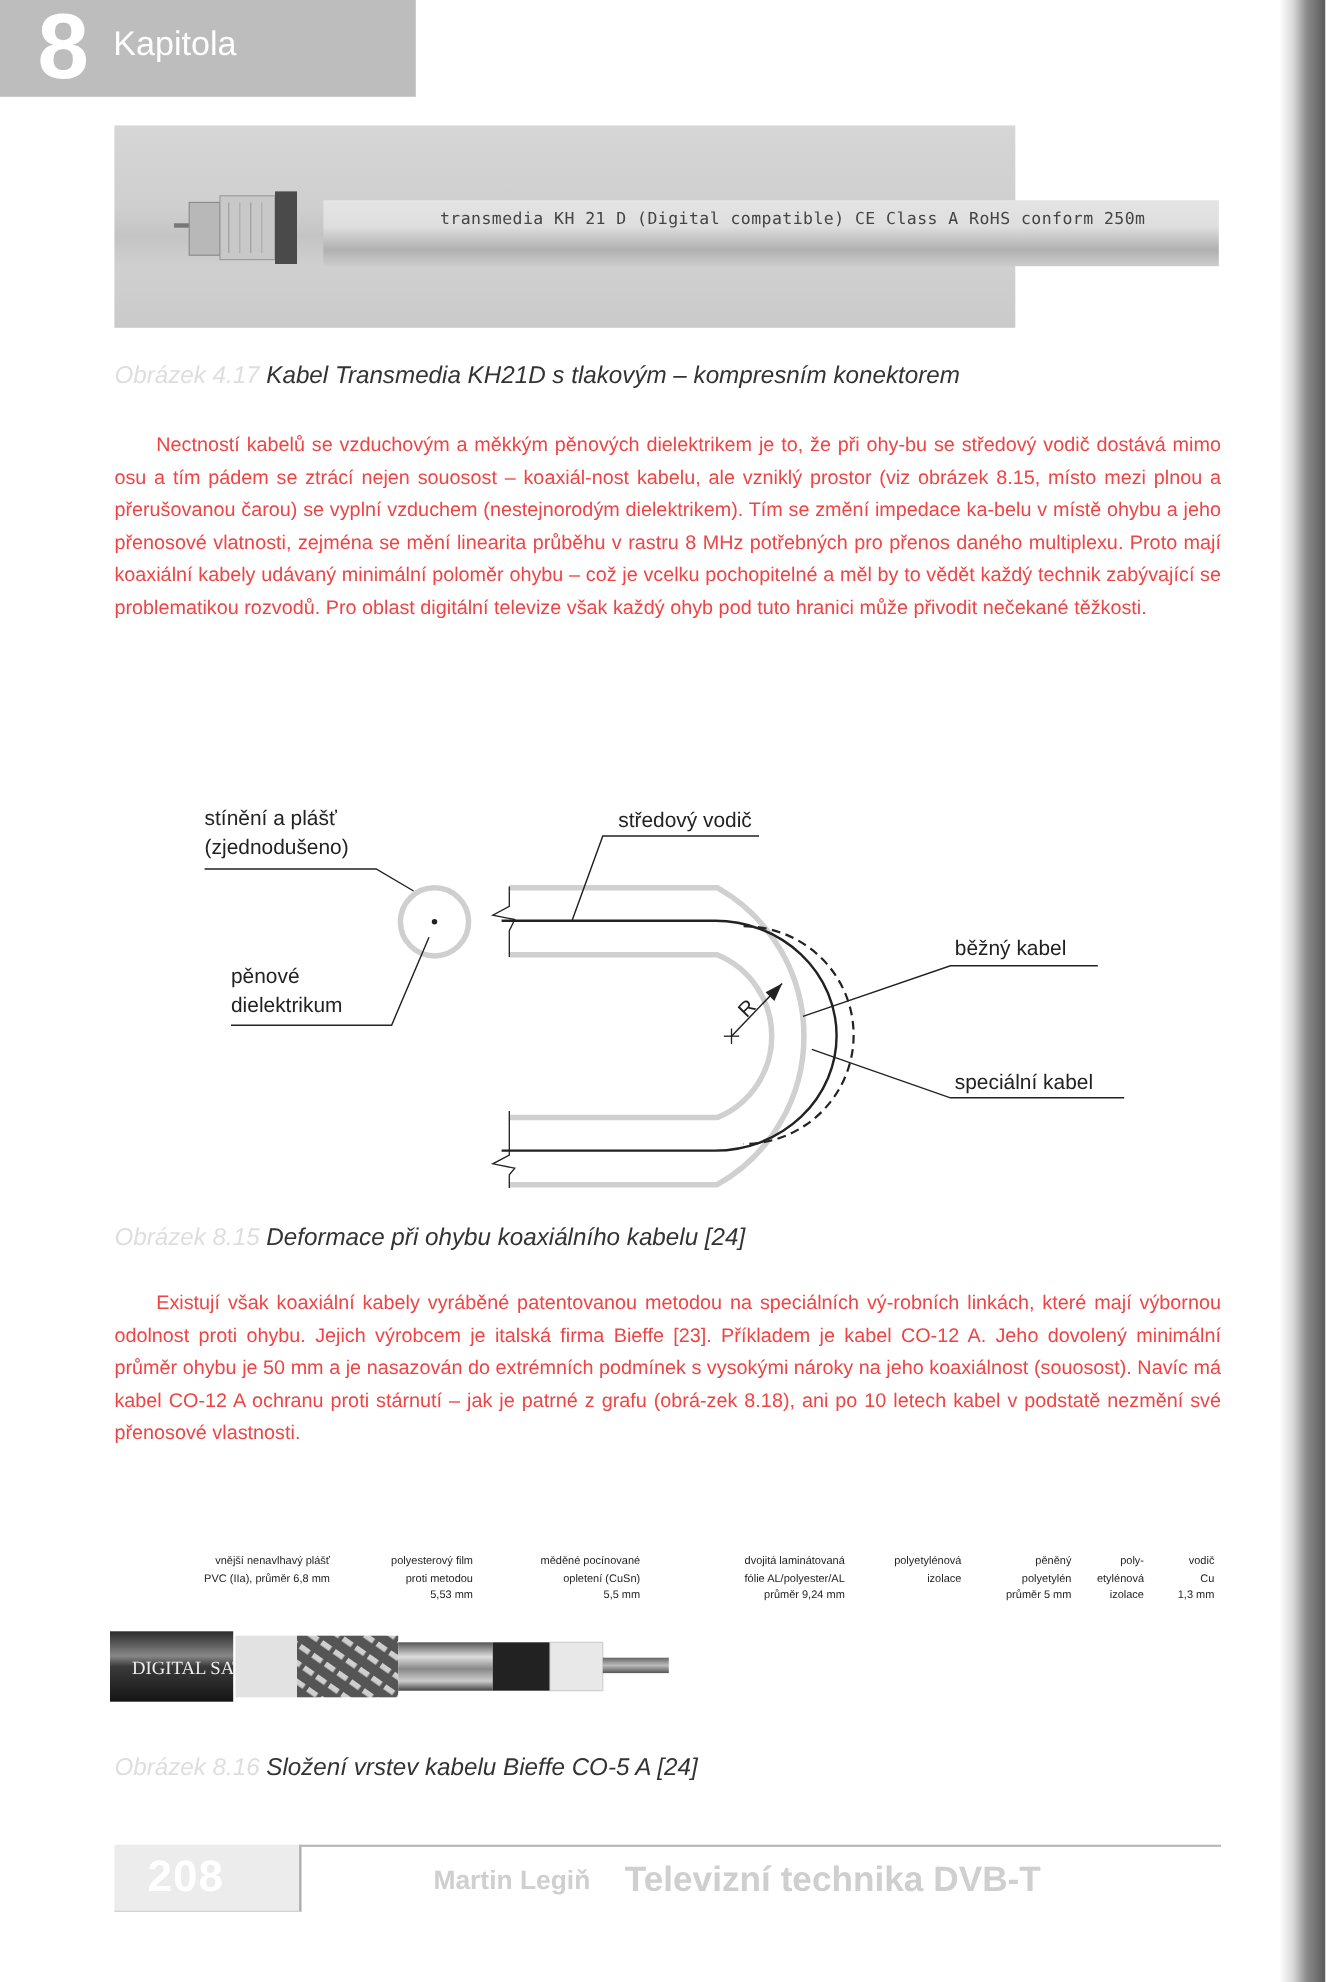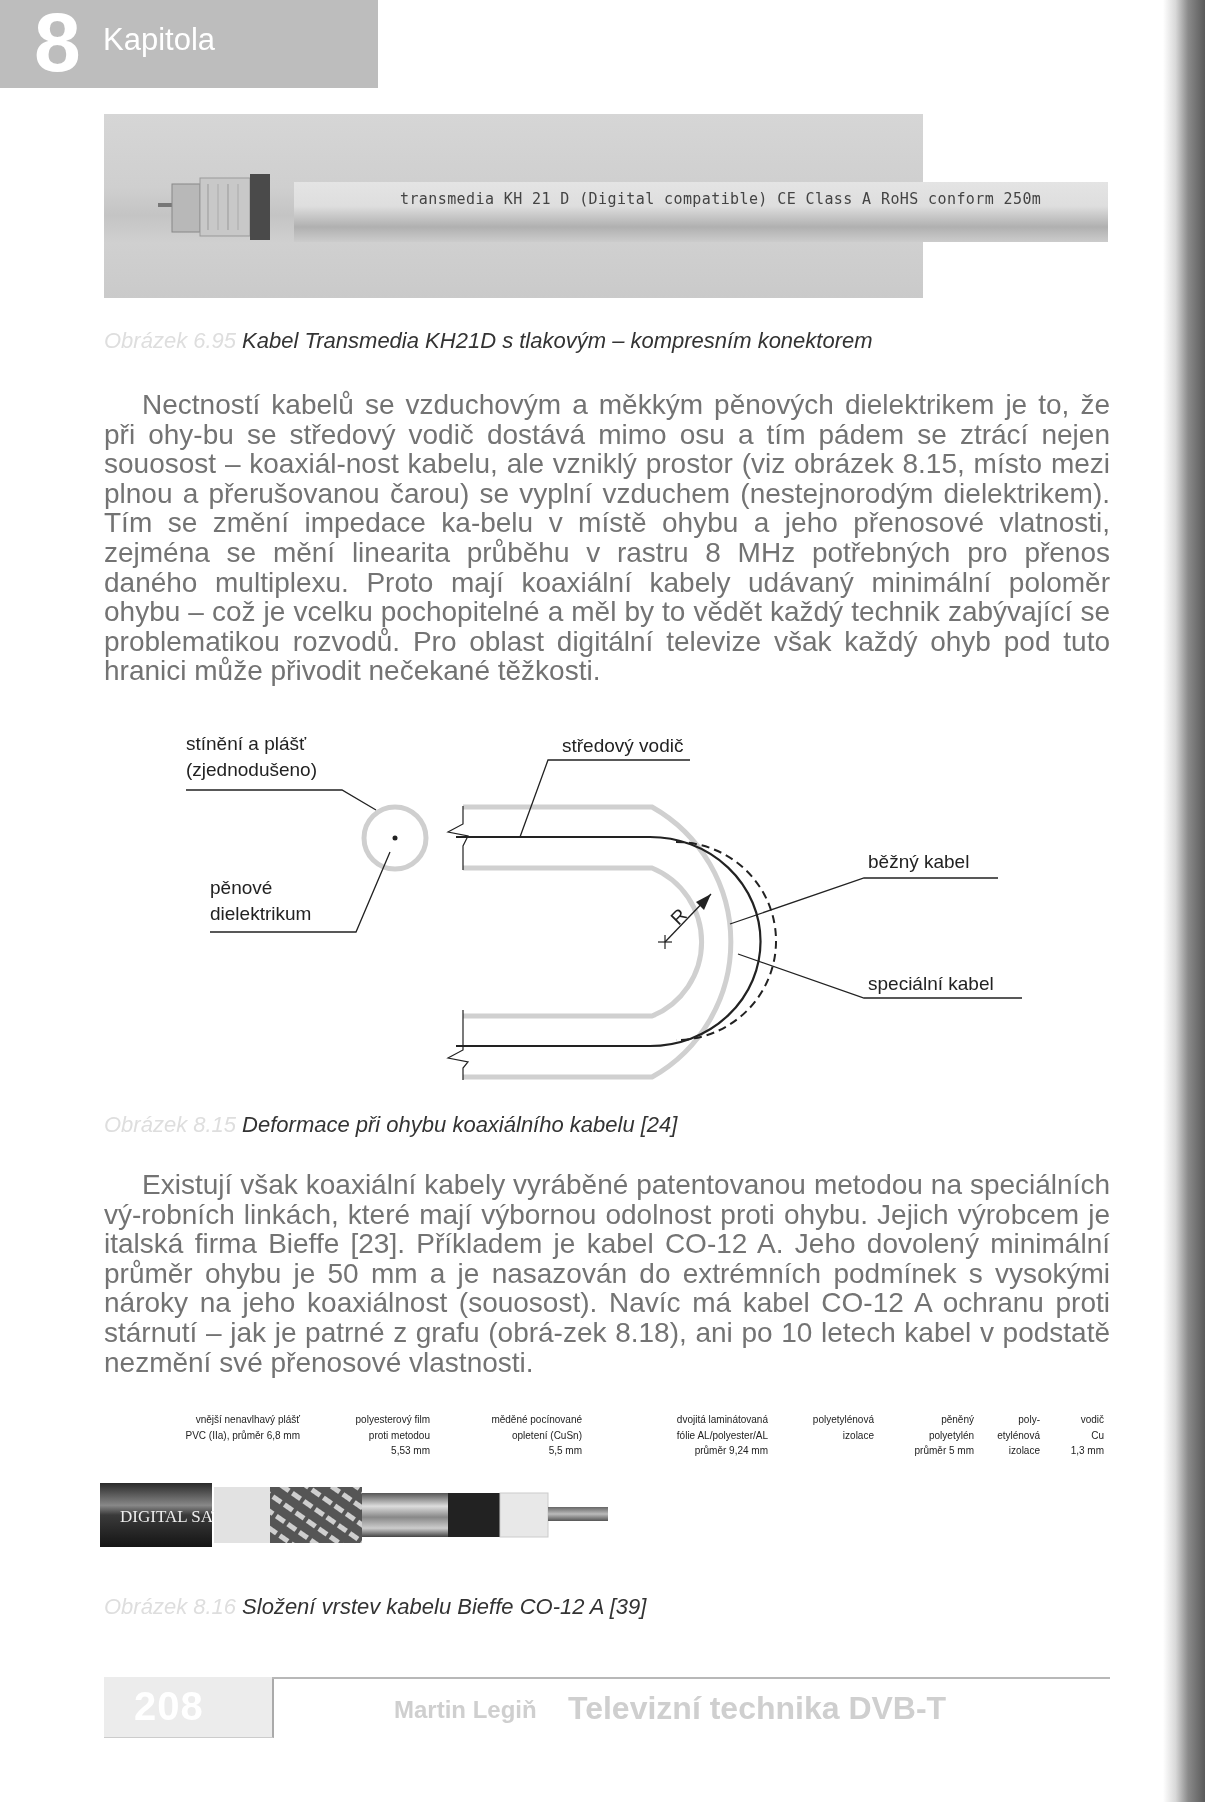--- a/index.html
+++ b/index.html
@@ -41,21 +41,21 @@
     font-family: "DejaVu Sans Mono", monospace; font-size: 15px; color: #444;
     letter-spacing: 0.4px; white-space: nowrap;
   }
   .caption {
     position: absolute; font-style: italic; font-size: 22px; color: #333;
     white-space: nowrap;
   }
   .caption .fig-no { color: #dedede; margin-right: 6px; }
   .para {
     position: absolute; left: 104px; width: 1006px;
-    font-size: 28px; line-height: 29.6px; text-align: justify; color: #737373;
+    font-size: 18px; line-height: 29.6px; text-align: justify; color: #ef4444;
     hyphens: manual;
   }
   .para p { margin: 0; text-indent: 38px; }
   .diagram { position: absolute; left: 0; top: 720px; width: 1205px; height: 370px; }
   .diag-label { font-family: "Liberation Sans", sans-serif; font-size: 19px; fill: #222; }
   .layer-labels {
     position: absolute; left: 104px; top: 1412px; width: 1006px; height: 60px;
   }
   .layer-label {
     position: absolute; top: 0; font-size: 10px; line-height: 15.5px;
@@ -99,21 +99,21 @@
     <line x1="60" y1="14" x2="60" y2="60" stroke="#aaa"></line>
     <line x1="70" y1="14" x2="70" y2="60" stroke="#999"></line>
     <line x1="80" y1="14" x2="80" y2="60" stroke="#aaa"></line>
     <rect x="92" y="4" width="20" height="66" fill="#4a4a4a"></rect>
   </svg>
   <div class="cable1"></div>
   <span class="cable1-text">transmedia KH 21 D (Digital compatible)  CE  Class A  RoHS conform  250m</span>
 </div>
 
 <div class="caption" style="left:104px; top:328px;">
-  <span class="fig-no">Obrázek 6.95</span><span>Kabel Transmedia KH21D s tlakovým – kompresním konektorem</span>
+  <span class="fig-no">Obrázek 4.17</span><span>Kabel Transmedia KH21D s tlakovým – kompresním konektorem</span>
 </div>
 
 <div class="para" style="top:390px;">
   <p>Nectností kabelů se vzduchovým a měkkým pěnových dielektrikem je to, že při ohy-bu se středový vodič dostává mimo osu a tím pádem se ztrácí nejen souosost – koaxiál-nost kabelu, ale vzniklý prostor (viz obrázek 8.15, místo mezi plnou a přerušovanou čarou) se vyplní vzduchem (nestejnorodým dielektrikem). Tím se změní impedace ka-belu v místě ohybu a jeho přenosové vlatnosti, zejména se mění linearita průběhu v rastru 8 MHz potřebných pro přenos daného multiplexu. Proto mají koaxiální kabely udávaný minimální poloměr ohybu – což je vcelku pochopitelné a měl by to vědět každý technik zabývající se problematikou rozvodů. Pro oblast digitální televize však každý ohyb pod tuto hranici může přivodit nečekané těžkosti.</p>
 </div>
 
 <svg class="diagram" viewBox="0 720 1205 370">
 
   <circle cx="395" cy="838" r="31" fill="none" stroke="#cfcfcf" stroke-width="5"></circle>
   <circle cx="395" cy="838" r="2.5" fill="#222"></circle>
@@ -231,20 +231,20 @@
   <text x="20" y="47" font-family="Liberation Serif, serif" font-size="17" fill="#eeeeee">DIGITAL SAT</text>
   <rect x="114" y="12" width="56" height="56" fill="#e2e2e2"></rect>
   <rect x="170" y="12" width="92" height="56" fill="url(#braid)"></rect>
   <rect x="262" y="18" width="86" height="44" fill="url(#foil)"></rect>
   <rect x="348" y="18" width="52" height="44" fill="#222"></rect>
   <rect x="400" y="18" width="48" height="44" fill="#e8e8e8" stroke="#ccc"></rect>
   <rect x="448" y="32" width="60" height="14" fill="url(#wire)"></rect>
 </svg>
 
 <div class="caption" style="left:104px; top:1594px;">
-  <span class="fig-no">Obrázek 8.16</span><span>Složení vrstev kabelu Bieffe CO-12 A [39]</span>
+  <span class="fig-no">Obrázek 8.16</span><span>Složení vrstev kabelu Bieffe CO-5 A [24]</span>
 </div>
 
 <div class="footer-box"></div>
 <div class="footer-page">208</div>
 <div class="footer-rule"></div>
 <div class="footer-author">Martin Legiň</div>
 <div class="footer-title">Televizní technika DVB-T</div>
 
 </body></html>

